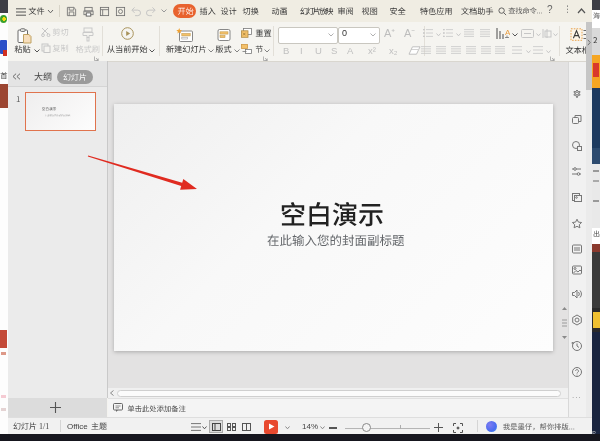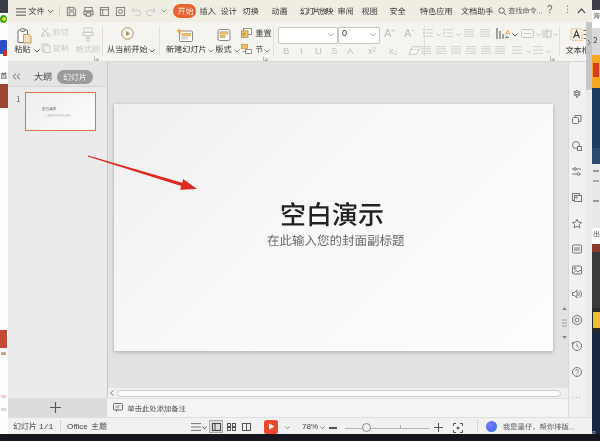--- a/index.html
+++ b/index.html
@@ -617,21 +617,21 @@
       <svg width="60" height="8" viewBox="0 -6.5 60 8.1" style="overflow:visible">
         <path d="M1.6 -3.2H3.4V-2.4H1.6ZM4 -3.2H5.8V-2.4H4ZM1.6 -4.5H3.4V-3.7H1.6ZM4 -4.5H5.8V-3.7H4ZM5.2 -6.2C5.1 -5.8 4.8 -5.3 4.5 -4.9H2.7L3 -5.1C2.9 -5.4 2.5 -5.9 2.2 -6.2L1.7 -6C2 -5.7 2.3 -5.2 2.5 -4.9H1.1V-2H3.4V-1.3H0.4V-0.7H3.4V0.6H4V-0.7H7V-1.3H4V-2H6.4V-4.9H5.1C5.4 -5.2 5.6 -5.6 5.8 -6Z M8.5 -2.2V0.2H13.1V0.6H13.7V-2.2H13.1V-0.4H11.4V-2.8H14.3V-3.4H11.4V-4.5H13.8V-5.1H11.4V-6.2H10.8V-5.1H8.4V-4.5H10.8V-3.4H7.9V-2.8H10.8V-0.4H9.1V-2.2Z M15.1 -0.1 15.2 0.5C16.2 0.3 17.5 0.1 18.8 -0.2L18.7 -0.7L17.7 -0.5V-3.4H18.7V-3.9H17.7V-6.2H17.1V-0.4L16.3 -0.3V-4.7H15.7V-0.2ZM19.1 -6.2V-0.7C19.1 0.1 19.3 0.3 20 0.3C20.1 0.3 20.9 0.3 21.1 0.3C21.8 0.3 21.9 -0.1 22 -1.3C21.8 -1.3 21.6 -1.4 21.5 -1.5C21.4 -0.5 21.4 -0.2 21.1 -0.2C20.9 -0.2 20.2 -0.2 20 -0.2C19.7 -0.2 19.7 -0.3 19.7 -0.7V-3C20.4 -3.3 21.2 -3.7 21.7 -4.2L21.3 -4.6C20.9 -4.3 20.3 -3.8 19.7 -3.5V-6.2Z M25.4 -4.5C25.2 -3.5 25 -2.6 24.6 -1.9C24.3 -2.4 24.1 -3.1 23.9 -3.9C23.9 -4.1 24 -4.3 24.1 -4.5ZM23.8 -6.2C23.6 -4.7 23.2 -3.3 22.6 -2.6C22.7 -2.5 22.9 -2.3 23 -2.3C23.2 -2.5 23.4 -2.8 23.6 -3.2C23.8 -2.5 24 -1.9 24.3 -1.4C23.8 -0.7 23.2 -0.2 22.5 0.2C22.6 0.3 22.8 0.5 22.9 0.6C23.6 0.3 24.2 -0.3 24.7 -0.9C25.6 0.1 26.8 0.4 28 0.4H29.1C29.1 0.2 29.2 -0.1 29.3 -0.2C29.1 -0.2 28.3 -0.2 28.1 -0.2C26.9 -0.2 25.8 -0.4 25 -1.4C25.5 -2.3 25.8 -3.5 26 -5L25.6 -5.1L25.5 -5H24.2C24.3 -5.4 24.4 -5.7 24.4 -6ZM26.8 -6.2V-0.8H27.3V-3.8C27.8 -3.3 28.4 -2.6 28.6 -2.1L29.1 -2.4C28.8 -2.9 28.1 -3.8 27.5 -4.4L27.3 -4.3V-6.2Z M32.6 -2.1C32.4 -1.6 32.1 -0.9 31.7 -0.6L32.1 -0.3C32.6 -0.7 32.9 -1.4 33 -2ZM34.4 -1.9C34.6 -1.4 34.8 -0.7 34.8 -0.3L35.3 -0.5C35.2 -0.9 35 -1.5 34.8 -2ZM35.3 -2.1C35.7 -1.5 36.1 -0.7 36.3 -0.2L36.8 -0.5C36.6 -1 36.1 -1.7 35.7 -2.3ZM33.5 -2.9V-0C33.5 0.1 33.5 0.1 33.4 0.1C33.3 0.1 33 0.1 32.6 0.1C32.7 0.2 32.8 0.4 32.8 0.6C33.3 0.6 33.6 0.6 33.8 0.5C34 0.4 34.1 0.3 34.1 -0V-2.9ZM30.2 -5.7C30.7 -5.5 31.2 -5.2 31.4 -4.9L31.8 -5.4C31.5 -5.6 31 -5.9 30.6 -6.1ZM29.9 -3.7C30.3 -3.6 30.9 -3.2 31.1 -3L31.4 -3.4C31.2 -3.7 30.6 -4 30.2 -4.2ZM30 0.2 30.5 0.5C30.9 -0.2 31.2 -1 31.5 -1.8L31.1 -2.1C30.8 -1.3 30.3 -0.4 30 0.2ZM32 -5.8V-5.3H33.7C33.6 -4.9 33.5 -4.6 33.3 -4.3H31.7V-3.8H33C32.7 -3.2 32.2 -2.6 31.5 -2.3C31.6 -2.2 31.7 -2 31.8 -1.9C32.7 -2.3 33.3 -3 33.7 -3.8H34.6C35 -3 35.7 -2.3 36.4 -2C36.5 -2.1 36.7 -2.3 36.8 -2.4C36.2 -2.7 35.6 -3.2 35.2 -3.8H36.7V-4.3H33.9C34 -4.6 34.2 -4.9 34.2 -5.3H36.4V-5.8Z M41.2 -5.3V0.5H41.8V-0.1H43.2V0.4H43.8V-5.3ZM41.8 -0.6V-4.8H43.2V-0.6ZM38.4 -6.1 38.4 -4.8H37.4V-4.3H38.4C38.4 -2.4 38.1 -0.8 37.2 0.2C37.3 0.3 37.5 0.5 37.6 0.6C38.6 -0.5 38.9 -2.3 39 -4.3H40.1C40 -1.4 40 -0.4 39.8 -0.2C39.7 -0.1 39.7 -0.1 39.6 -0.1C39.4 -0.1 39.1 -0.1 38.8 -0.1C38.9 0.1 38.9 0.3 38.9 0.5C39.2 0.5 39.6 0.5 39.8 0.5C40 0.4 40.2 0.4 40.3 0.2C40.5 -0.2 40.6 -1.2 40.6 -4.5C40.6 -4.6 40.6 -4.8 40.6 -4.8H39L39 -6.1Z M49.5 -5.1C49.1 -4.7 48.6 -4.4 48.1 -4.1C47.6 -4.4 47.2 -4.7 46.8 -5L46.9 -5.1ZM47.1 -6.2C46.8 -5.6 46 -4.9 45 -4.4C45.1 -4.3 45.3 -4.1 45.3 -3.9C45.8 -4.2 46.1 -4.4 46.4 -4.7C46.7 -4.4 47.1 -4.1 47.5 -3.8C46.6 -3.5 45.6 -3.2 44.6 -3.1C44.7 -2.9 44.8 -2.7 44.9 -2.5C45.9 -2.7 47.1 -3 48.1 -3.5C49 -3.1 50.1 -2.8 51.3 -2.6C51.3 -2.8 51.5 -3 51.6 -3.2C50.5 -3.3 49.5 -3.5 48.7 -3.8C49.4 -4.3 50 -4.8 50.4 -5.4L50 -5.6L49.9 -5.6H47.4C47.5 -5.8 47.6 -5.9 47.7 -6.1ZM46.2 -1H47.8V-0.1H46.2ZM46.2 -1.4V-2.2H47.8V-1.4ZM49.9 -1V-0.1H48.4V-1ZM49.9 -1.4H48.4V-2.2H49.9ZM45.7 -2.6V0.6H46.2V0.4H49.9V0.6H50.5V-2.6Z M52.5 -5.7C53 -5.5 53.6 -5.1 53.9 -4.9L54.2 -5.4C53.9 -5.6 53.3 -5.9 52.8 -6.1ZM52.1 -3.7C52.6 -3.5 53.2 -3.1 53.5 -2.9L53.8 -3.3C53.5 -3.6 52.9 -3.9 52.4 -4.1ZM52.3 0.1 52.8 0.5C53.2 -0.2 53.7 -1.1 54.1 -1.9L53.7 -2.3C53.3 -1.4 52.7 -0.4 52.3 0.1ZM55.9 -6.1C56.1 -5.7 56.4 -5.2 56.5 -4.8L57 -5C56.9 -5.4 56.6 -5.9 56.4 -6.2ZM54.3 -4.8V-4.3H56.2V-2.6H54.6V-2.1H56.2V-0.2H54V0.4H58.9V-0.2H56.8V-2.1H58.5V-2.6H56.8V-4.3H58.7V-4.8Z" fill="#4d4d4d"></path>
       </svg>
     </div>
 <div style="position:absolute;left:8px;top:417px;width:584px;height:17px;background:#f1f1f1;border-top:1px solid #dedede;box-sizing:border-box;"></div>
 <div style="position:absolute;left:13px;top:422px;">
       <svg width="25" height="9" viewBox="0 -7.0 25 8.8" style="overflow:visible">
         <path d="M3.8 -5.9V-5.4H6.8C6.7 -1.9 6.6 -0.6 6.3 -0.3C6.2 -0.2 6.1 -0.2 6 -0.2C5.8 -0.2 5.3 -0.2 4.8 -0.2C4.9 -0.1 4.9 0.2 5 0.4C5.4 0.4 5.9 0.4 6.2 0.4C6.5 0.3 6.7 0.3 6.9 0C7.2 -0.4 7.3 -1.7 7.4 -5.6C7.4 -5.7 7.4 -5.9 7.4 -5.9ZM0.7 0C0.9 -0.1 1.2 -0.2 3.6 -0.6C3.7 -0.3 3.8 0.1 3.8 0.3L4.4 0.1C4.2 -0.6 3.8 -1.6 3.4 -2.3L2.9 -2.1C3.1 -1.8 3.2 -1.5 3.4 -1.1L1.5 -0.8C2.3 -1.8 3.2 -3.1 3.9 -4.4L3.3 -4.7C3.1 -4.4 3 -4.1 2.8 -3.8L1.3 -3.7C1.8 -4.5 2.4 -5.5 2.8 -6.5L2.2 -6.7C1.8 -5.6 1.1 -4.4 0.9 -4.1C0.7 -3.8 0.6 -3.6 0.4 -3.6C0.5 -3.4 0.6 -3.1 0.6 -3C0.8 -3 1 -3.1 2.5 -3.2C1.9 -2.3 1.4 -1.6 1.2 -1.3C0.9 -0.9 0.7 -0.6 0.5 -0.6C0.6 -0.4 0.7 -0.1 0.7 0Z M8.8 -5.1C8.8 -4.4 8.6 -3.6 8.4 -3.1L8.9 -2.9C9.1 -3.5 9.2 -4.4 9.3 -5ZM11 -5.2C10.9 -4.7 10.7 -4 10.5 -3.5L10.8 -3.4C11.1 -3.8 11.3 -4.5 11.6 -5ZM9.8 -6.7V-4.1C9.8 -2.6 9.6 -1 8.3 0.2C8.5 0.3 8.7 0.5 8.8 0.6C9.5 -0 9.9 -0.8 10.1 -1.6C10.4 -1.2 10.9 -0.7 11.1 -0.4L11.5 -0.9C11.3 -1.1 10.5 -2 10.2 -2.2C10.3 -2.8 10.3 -3.5 10.3 -4.1V-6.7ZM11.6 -6.1V-5.5H13.7V-0.2C13.7 -0.1 13.6 -0 13.4 -0C13.3 -0 12.7 -0 12.1 -0.1C12.2 0.1 12.3 0.4 12.3 0.6C13.1 0.6 13.6 0.6 13.9 0.5C14.2 0.4 14.3 0.2 14.3 -0.2V-5.5H15.7V-6.1Z M17.4 -6.5V-3.8C17.4 -2.4 17.3 -1 16.3 0.2C16.5 0.3 16.7 0.5 16.8 0.7C17.5 -0.2 17.8 -1.1 18 -2.1H21.3V0.6H22V-2.8H18C18.1 -3.1 18.1 -3.5 18.1 -3.8V-4H23.2V-4.6H21V-6.7H20.3V-4.6H18.1V-6.5Z" fill="#444"></path>
       </svg>
     </div>
-<div style="position:absolute;left:39px;top:422.5px;font-family:Liberation Mono, monospace;font-size:8px;color:#444;">1/1</div>
+<div style="position:absolute;left:39px;top:422.5px;font-family:Liberation Serif, serif;font-size:8px;color:#444;">1/1</div>
 <div style="position:absolute;left:60px;top:420px;width:1px;height:12px;background:#d5d5d5;"></div>
 <div style="position:absolute;left:67px;top:422.5px;font-family:'Liberation Sans',sans-serif;font-size:8px;color:#444;">Office</div>
 <div style="position:absolute;left:91px;top:422px;">
       <svg width="17" height="9" viewBox="0 -7.0 17 8.8" style="overflow:visible">
         <path d="M3 -6.4C3.5 -6 4 -5.5 4.4 -5.1H0.8V-4.5H3.7V-2.8H1.2V-2.2H3.7V-0.2H0.4V0.4H7.6V-0.2H4.3V-2.2H6.8V-2.8H4.3V-4.5H7.2V-5.1H4.6L5 -5.4C4.6 -5.8 4 -6.3 3.5 -6.7Z M9.4 -4.9H11V-4.3H9.4ZM9.4 -5.9H11V-5.3H9.4ZM8.9 -6.4V-3.9H11.6V-6.4ZM13.6 -4.2C13.5 -2.2 13.3 -1.1 11.7 -0.6C11.8 -0.5 11.9 -0.3 12 -0.2C13.8 -0.8 14 -2 14.1 -4.2ZM13.8 -1.5C14.3 -1.1 15 -0.6 15.3 -0.3L15.6 -0.6C15.3 -1 14.7 -1.5 14.2 -1.8ZM9 -2.4C9 -1.3 8.8 -0.3 8.3 0.3C8.4 0.4 8.6 0.5 8.7 0.6C9 0.2 9.2 -0.2 9.3 -0.8C10 0.3 11.2 0.5 12.9 0.5H15.5C15.5 0.3 15.6 0.1 15.7 -0C15.2 -0 13.3 -0 12.9 -0C12 -0 11.2 -0.1 10.5 -0.3V-1.5H11.9V-2H10.5V-2.8H12V-3.3H8.4V-2.8H10V-0.6C9.8 -0.8 9.6 -1.1 9.4 -1.4C9.5 -1.7 9.5 -2 9.5 -2.4ZM12.3 -5.1V-1.7H12.8V-4.6H14.7V-1.8H15.3V-5.1H13.8C13.8 -5.3 14 -5.6 14.1 -5.9H15.6V-6.4H12V-5.9H13.4C13.4 -5.6 13.3 -5.3 13.2 -5.1Z" fill="#444"></path>
       </svg>
     </div>
 <svg style="position:absolute;left:191px;top:423px" width="11" height="8" viewBox="0 0 11 8">
       <g stroke="#555" stroke-width="0.8">
         <line x1="0" y1="0.6" x2="10" y2="0.6"></line>
@@ -659,21 +659,21 @@
       <rect x="0.5" y="0.5" width="8" height="7" stroke="#555" fill="none"></rect>
       <line x1="4.5" y1="0.5" x2="4.5" y2="7.5" stroke="#555"></line>
     </svg>
 <div style="position:absolute;left:264px;top:419.5px;width:14px;height:14px;background:#e8492f;border-radius:2.5px;"></div>
 <svg style="position:absolute;left:268px;top:423px" width="7" height="7" viewBox="0 0 7 7">
       <path d="M1 0.5L6.5 3.5L1 6.5z" fill="#fff"></path>
     </svg>
 <svg style="position:absolute;left:285px;top:426px" width="5" height="4" viewBox="0 0 5 4">
       <path d="M0.5 0.5L2.5 2.8L4.5 0.5" stroke="#888" fill="none"></path>
     </svg>
-<div style="position:absolute;left:302px;top:422.5px;font-family:'Liberation Sans',sans-serif;font-size:8px;color:#444;">78%</div>
+<div style="position:absolute;left:302px;top:422.5px;font-family:'Liberation Sans',sans-serif;font-size:8px;color:#444;">14%</div>
 <svg style="position:absolute;left:320px;top:426px" width="5" height="4" viewBox="0 0 5 4">
       <path d="M0.5 0.5L2.5 2.8L4.5 0.5" stroke="#888" fill="none"></path>
     </svg>
 <div style="position:absolute;left:329px;top:427px;width:8px;height:1.5px;background:#555;"></div>
 <div style="position:absolute;left:345px;top:427.5px;width:85px;height:1px;background:#b5b5b5;"></div>
 <div style="position:absolute;left:362px;top:423px;width:9px;height:9px;background:#f4f4f4;border:1px solid #888;border-radius:50%;box-sizing:border-box;"></div>
 <svg style="position:absolute;left:434px;top:423px" width="9" height="9" viewBox="0 0 9 9">
       <path d="M4.5 0v9M0 4.5h9" stroke="#555"></path>
     </svg>
 <svg style="position:absolute;left:453px;top:422.5px" width="10" height="10" viewBox="0 0 10 10">

